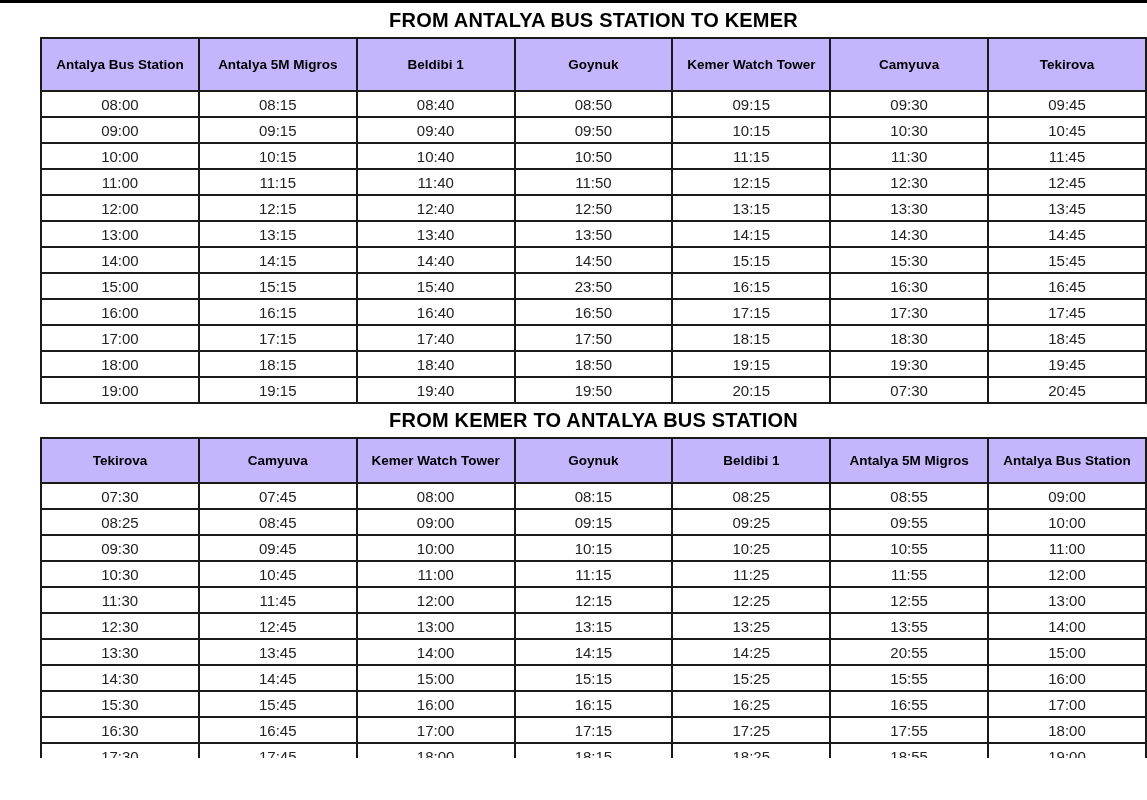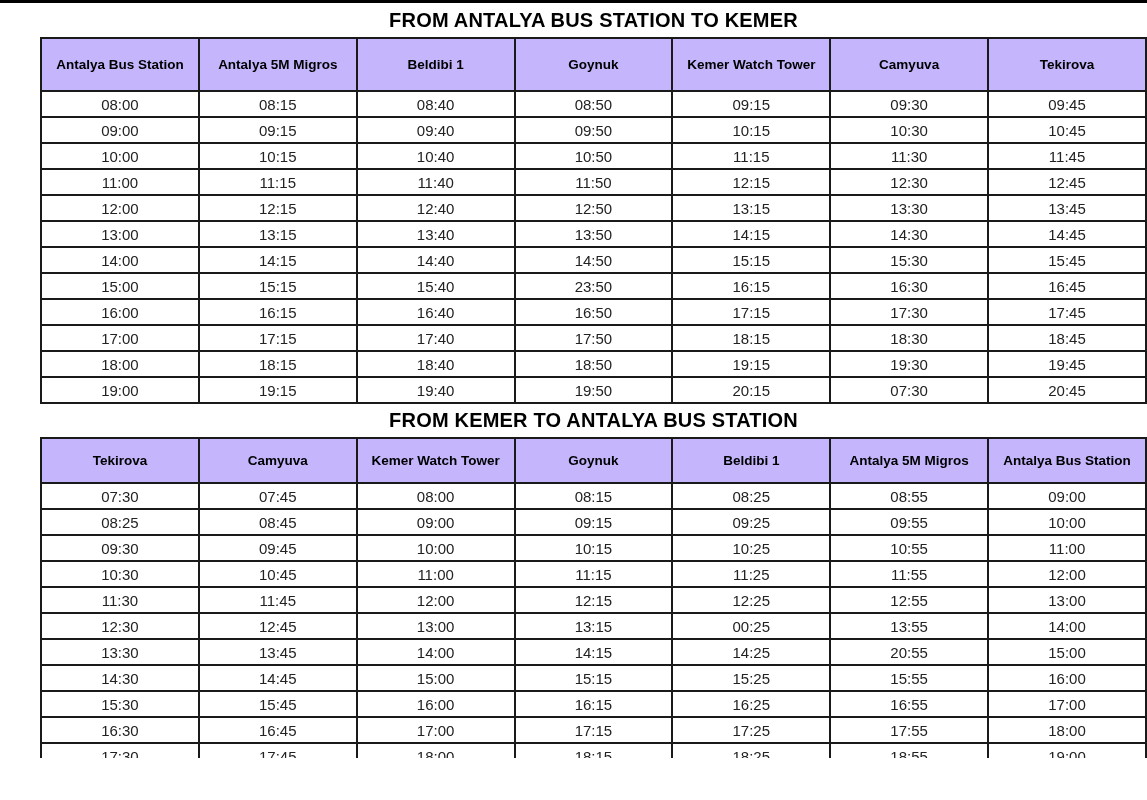--- a/index.html
+++ b/index.html
@@ -246,21 +246,21 @@
           <td>12:15</td>
           <td>12:25</td>
           <td>12:55</td>
           <td>13:00</td>
         </tr>
         <tr>
           <td>12:30</td>
           <td>12:45</td>
           <td>13:00</td>
           <td>13:15</td>
-          <td>00:25</td>
+          <td>13:25</td>
           <td>13:55</td>
           <td>14:00</td>
         </tr>
         <tr>
           <td>13:30</td>
           <td>13:45</td>
           <td>14:00</td>
           <td>14:15</td>
           <td>14:25</td>
           <td>20:55</td>

